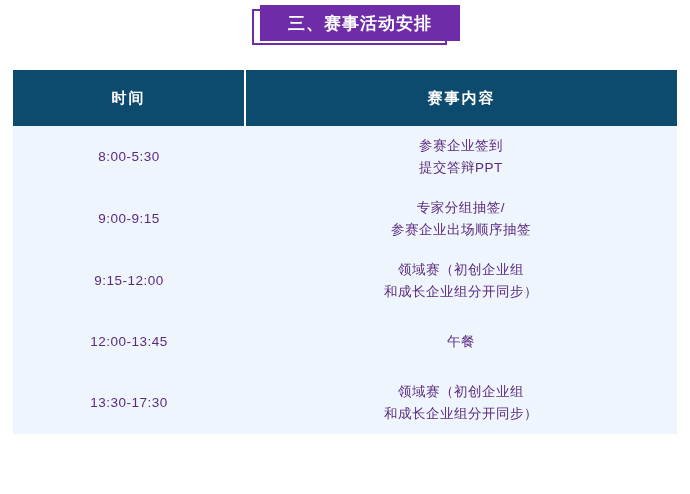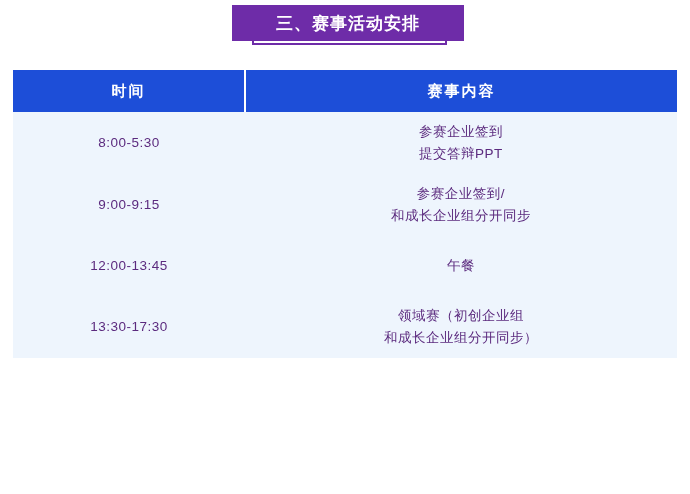--- a/index.html
+++ b/index.html
@@ -25,23 +25,23 @@
     position: absolute;
     left: 252px;
     top: 9px;
     width: 195px;
     height: 36px;
     border: 2px solid #6E2CA8;
     box-sizing: border-box;
   }
   .title-box {
     position: absolute;
-    left: 232px;
+    left: 260px;
     top: 5px;
-    width: 232px;
+    width: 200px;
     height: 36px;
     background: #6E2CA8;
     display: flex;
     align-items: center;
     justify-content: center;
     box-sizing: border-box;
   }
   .title-text {
     color: #ffffff;
     font-size: 17px;
@@ -57,25 +57,25 @@
     left: 13px;
     top: 70px;
     width: 664px;
   }
   table.schedule {
     width: 664px;
     border-collapse: collapse;
     table-layout: fixed;
   }
   table.schedule thead th {
-    background: #1d4ed8;
+    background: #0c4a6e;
     color: #ffffff;
     font-size: 15px;
     font-weight: bold;
-    height: 42px;
+    height: 56px;
     padding: 0;
     letter-spacing: 2px;
     vertical-align: middle;
     text-align: center;
   }
   table.schedule thead th.col-time {
     width: 231px;
     border-right: 2px solid #ffffff;
   }
   table.schedule thead th.col-content {
@@ -120,25 +120,32 @@
         <td>
           <span class="cell-line">参赛企业签到</span>
           <span class="cell-line">提交答辩PPT</span>
         </td>
       </tr>
 
 
       <tr class="r-tall">
         <td>9:00-9:15</td>
         <td>
-          <span class="cell-line">参赛企业签到/</span>
-          <span class="cell-line">和成长企业组分开同步</span>
+          <span class="cell-line">专家分组抽签/</span>
+          <span class="cell-line">参赛企业出场顺序抽签</span>
         </td>
       </tr>
 
+      <tr class="r-tall">
+        <td>9:15-12:00</td>
+        <td>
+          <span class="cell-line">领域赛（初创企业组</span>
+          <span class="cell-line">和成长企业组分开同步）</span>
+        </td>
+      </tr>
 
       <tr class="r-short">
         <td>12:00-13:45</td>
         <td>
           <span class="cell-line">午餐</span>
         </td>
       </tr>
 
       <tr class="r-tall">
         <td>13:30-17:30</td>

